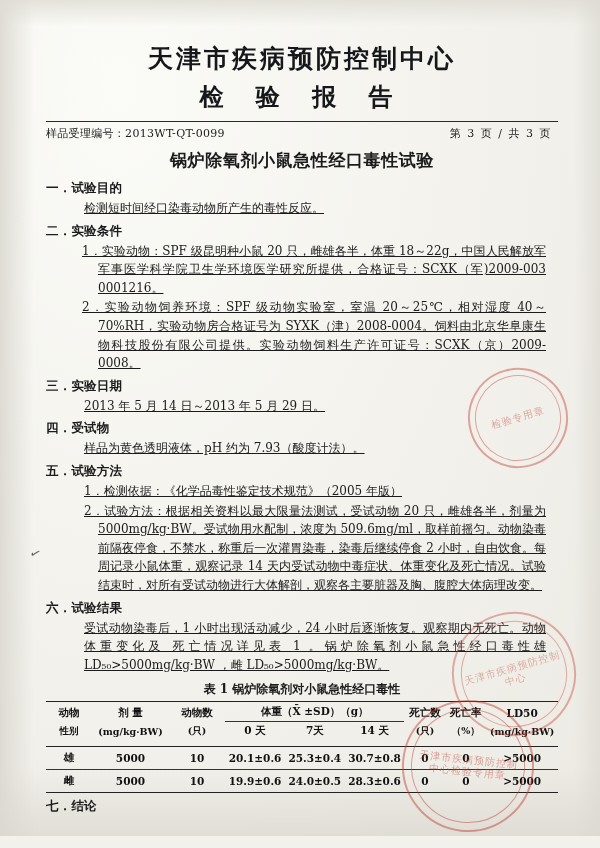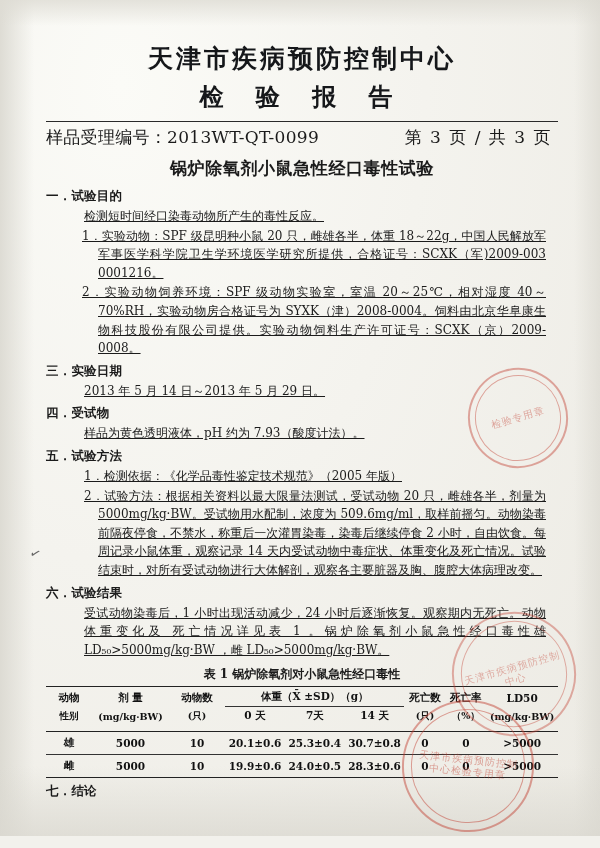--- a/index.html
+++ b/index.html
@@ -71,21 +71,21 @@
   }
   .title-rule {
     width: 100%;
     height: 1px;
     background: #2a2a2a;
     margin: 8px 0 4px 0;
   }
   .meta-row {
     display: flex;
     justify-content: space-between;
-    font-size: 17px;
+    font-size: 11px;
     margin-top: 3px;
     margin-bottom: 8px;
     color: #1b1b1b;
   }
   .meta-left { letter-spacing: .3px; }
   .meta-right { letter-spacing: 1.5px; padding-right: 6px;}
 
   .report-title {
     text-align: center;
     font-size: 17px;
@@ -200,20 +200,21 @@
     <div class="meta-row">
       <div class="meta-left">样品受理编号：2013WT-QT-0099</div>
       <div class="meta-right">第 3 页 / 共 3    页</div>
     </div>
 
     <div class="report-title">锅炉除氧剂小鼠急性经口毒性试验</div>
 
     <div class="sec-head">一．试验目的</div>
     <div class="para indent-1">检测短时间经口染毒动物所产生的毒性反应。</div>
 
+    <div class="sec-head">二．实验条件</div>
     <div class="para hang">1．实验动物：SPF 级昆明种小鼠 20 只，雌雄各半，体重 18～22g，中国人民解放军军事医学科学院卫生学环境医学研究所提供，合格证号：SCXK（军)2009-003  0001216。</div>
     <div class="para hang">2．实验动物饲养环境：SPF 级动物实验室，室温 20～25℃，相对湿度 40～70%RH，实验动物房合格证号为 SYXK（津）2008-0004。饲料由北京华阜康生物科技股份有限公司提供。实验动物饲料生产许可证号：SCXK（京）2009-0008。</div>
 
     <div class="sec-head">三．实验日期</div>
     <div class="para indent-1">2013 年 5 月 14 日～2013 年 5 月 29 日。</div>
 
     <div class="sec-head">四．受试物</div>
     <div class="para indent-1">样品为黄色透明液体，pH 约为 7.93（酸度计法）。</div>
 
     <div class="sec-head">五．试验方法</div>

